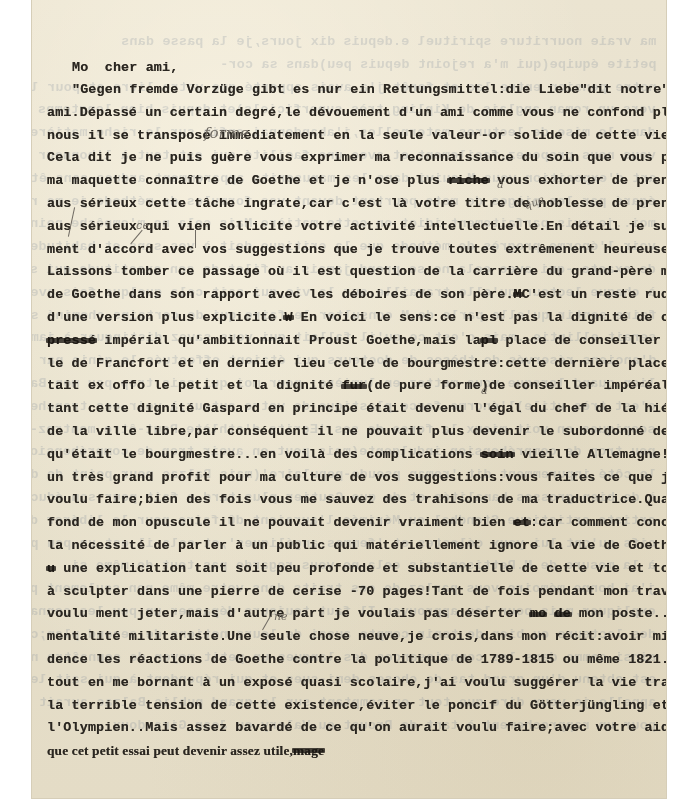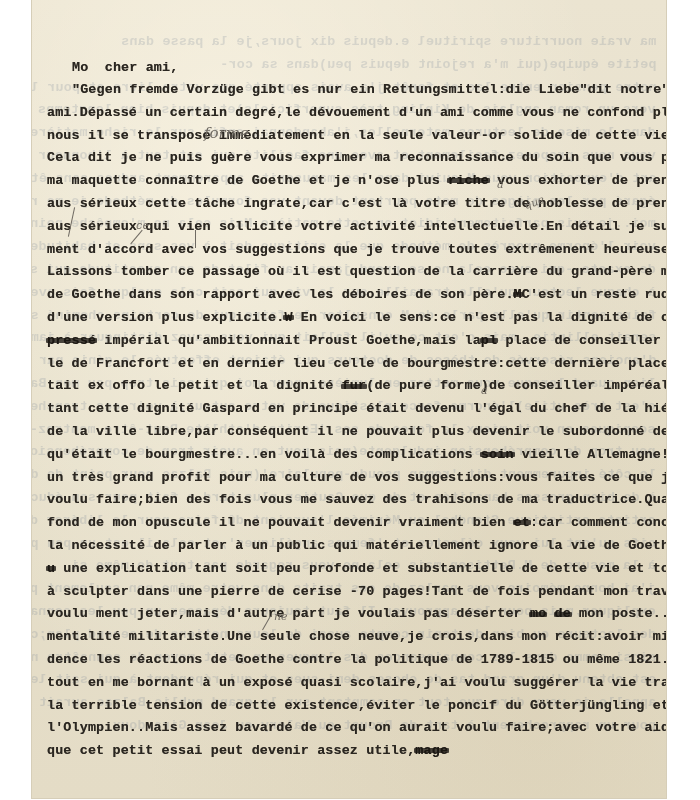--- a/index.html
+++ b/index.html
@@ -137,21 +137,21 @@
       <div class="line" style="top: 515.2px;"><span>fond de mon opuscule il ne pouvait devenir vraiment bien </span><span class="strike">et</span><span>:car comment concilier</span></div>
       <div class="line" style="top: 538px;"><span>la nécessité de parler à un public qui matériellement ignore la vie de Goethe avec</span><span></span></div>
       <div class="line" style="top: 560.8px;"><span></span><span class="strike">u</span><span> une explication tant soit peu profonde et substantielle de cette vie et tout cela</span></div>
       <div class="line" style="top: 583.6px;"><span>à sculpter dans une pierre de cerise -70 pages!Tant de fois pendant mon travail j'ai</span><span></span></div>
       <div class="line" style="top: 606.4px;"><span>voulu ment jeter,mais d'autre part je voulais pas déserter </span><span class="strike">mo</span><span> </span><span class="strike">de</span><span> mon poste..sacrée</span></div>
       <div class="line" style="top: 629.2px;"><span>mentalité militariste.Une seule chose neuve,je crois,dans mon récit:avoir mis en évi-</span><span></span></div>
       <div class="line" style="top: 652px;"><span>dence les réactions de Goethe contre la politique de 1789-1815 ou même 1821.En général</span><span></span></div>
       <div class="line" style="top: 674.8px;"><span>tout en me bornant à un exposé quasi scolaire,j'ai voulu suggérer la vie tragique et</span><span></span></div>
       <div class="line" style="top: 697.6px;"><span>la terrible tension de cette existence,éviter le poncif du Götterjüngling et de </span><span></span></div>
       <div class="line" style="top: 720.4px;"><span>l'Olympien..Mais assez bavardé de ce qu'on aurait voulu faire;avec votre aide je crois</span><span></span></div>
-      <div class="line" style="top: 743.2px;"><span>que cet petit essai peut devenir assez utile,</span><span class="strike">mage</span><span></span></div>
+      <div class="line" style="top: 743.2px; font-family: Liberation Serif, serif;"><span>que cet petit essai peut devenir assez utile,</span><span class="strike">mage</span><span></span></div>
     </div>
 
   <div class="hw" style="left:172px; top:124px; font-size:15px;">forme</div>
   <div class="hw" style="left:465px; top:178px; font-size:11px;">à</div>
   <div class="hw" style="left:492px; top:196px; font-size:11px; transform:rotate(-20deg);">que</div>
   <div class="hw" style="left:104px; top:220px; font-size:11px;font-family:Liberation Mono, monospace;">ce</div>
   <div class="hw" style="left:449px; top:384px; font-size:11px;">a</div>
   <div class="hw" style="left:242px; top:610px; font-size:11px;">ne</div>
 
   <div class="hw-mark" style="left:39px; top:207px; height:30px; transform:rotate(12deg);"></div>

